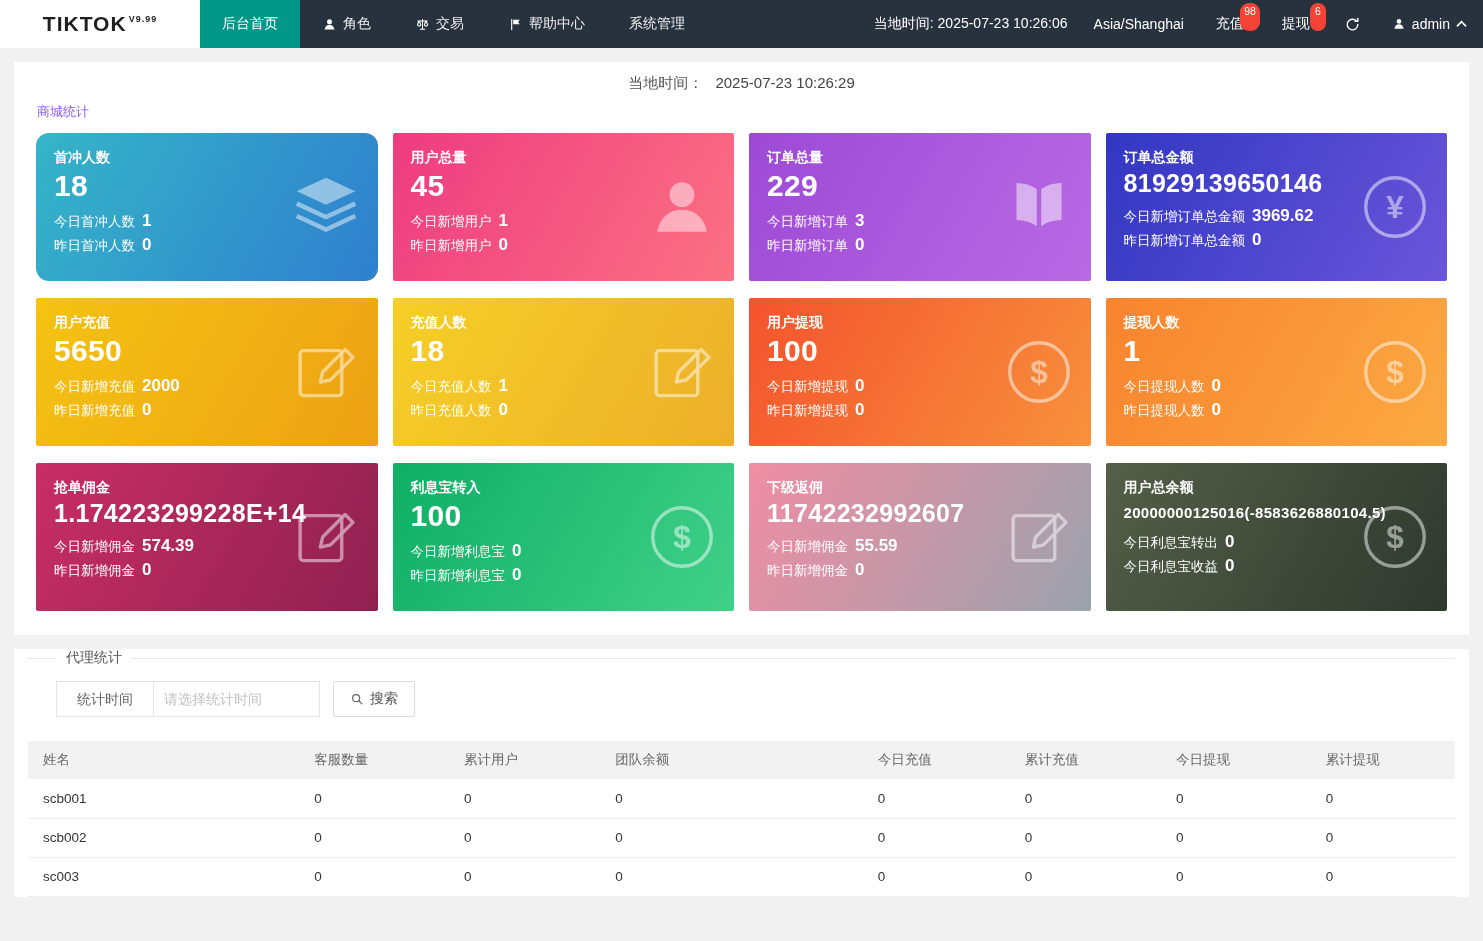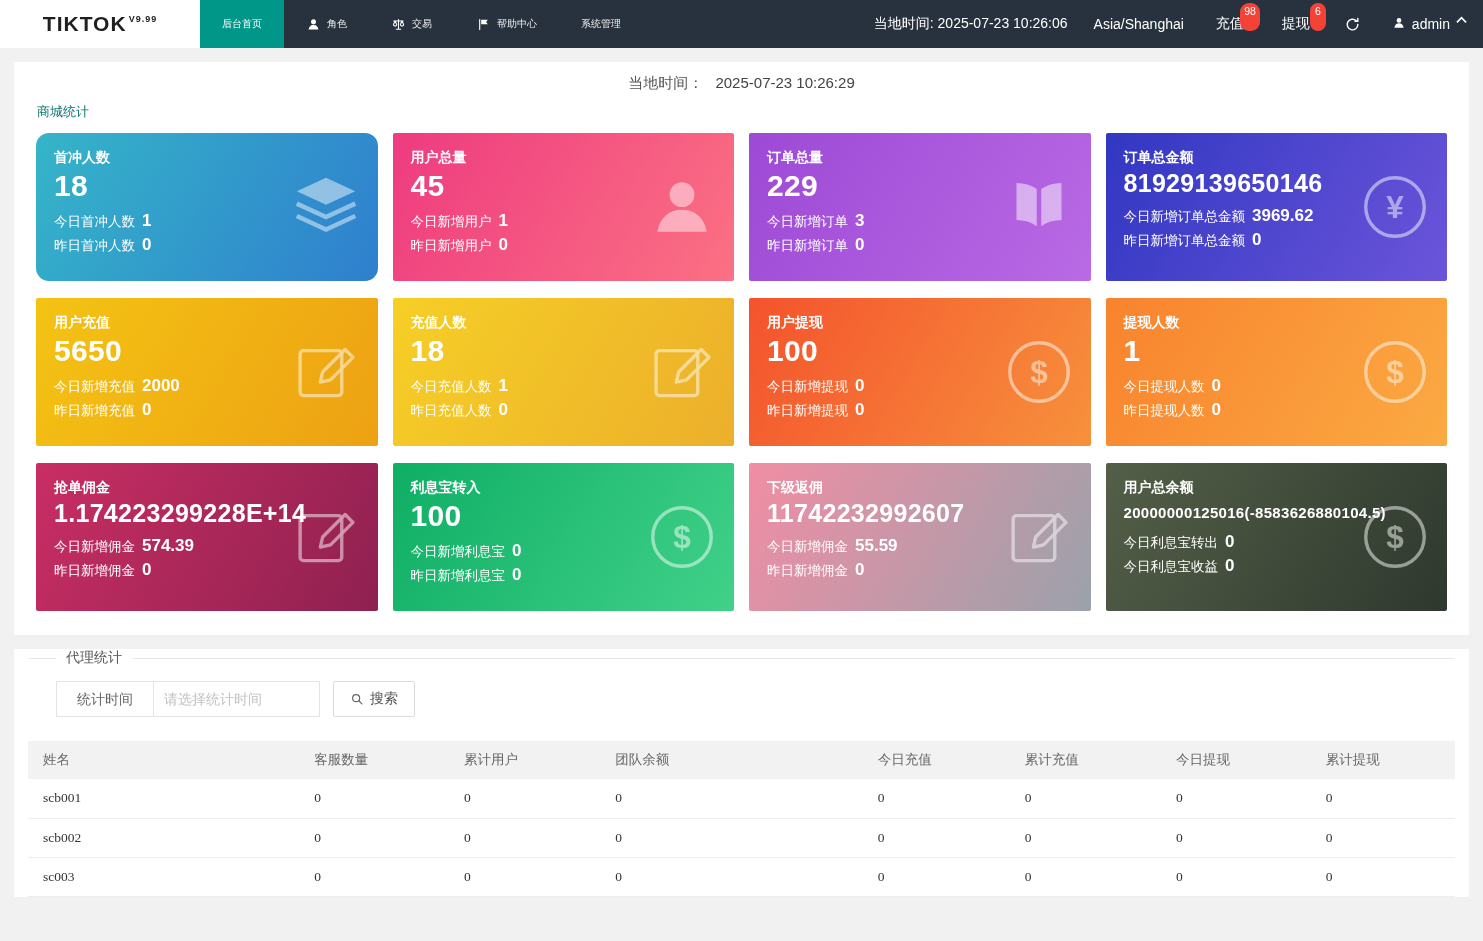--- a/index.html
+++ b/index.html
@@ -41,21 +41,21 @@
     margin-left:2px;
     position:relative;
     top:-5px;
   }
   .nav-items{display:flex;align-items:stretch;}
   .nav-item{
     display:flex;
     align-items:center;
     gap:6px;
     padding:16px 22px;
-    font-size:10px;
+    font-size:14px;
     color:rgba(255,255,255,.92);
     cursor:pointer;
     text-decoration:none;
   }
   .nav-item.active{background:var(--accent);color:#fff;}
   .nav-item .nico{display:flex;align-items:center;}
   .nav-item .nico svg{width:15px;height:15px;color:#fff;}
   .nav-right{margin-left:auto;display:flex;align-items:center;}
   .nav-time,.nav-tz{padding:0 13px;font-size:14px;}
   .nav-tz{cursor:pointer;}
@@ -84,37 +84,37 @@
     padding:0 4px;
   }
   .nav-refresh{
     padding:0 15px;
     cursor:pointer;
     display:flex;align-items:center;
   }
   .nav-refresh svg{width:17px;height:17px;color:#fff;}
   .nav-user{
     padding:0 16px;
-    display:flex;align-items:flex-start;gap:6px;
+    display:flex;align-items:center;gap:6px;
     font-size:14px;cursor:pointer;
   }
   .nav-user svg{width:14px;height:14px;color:#fff;}
   .nav-user .chev svg{width:11px;height:8px;}
   
   .panel{background:#fff;margin:14px;}
   .clock{
     text-align:center;
     padding-top:12px;
     font-size:15px;
     color:#555;
   }
   .clock .clock-value{margin-left:8px;color:#444;}
   .section-title{
     font-size:13px;
-    color:#0f766e;
+    color:#8b5cf6;
     margin:10px 0 12px 23px;
   }
   
   .stats-grid{
     margin:0 22px;
     padding-bottom:24px;
     display:grid;
     grid-template-columns:repeat(4,1fr);
     gap:17px 15px;
   }
@@ -212,21 +212,20 @@
     text-align:left;
     height:38px;
     padding:0 15px;
   }
   .agent-table tbody td{
     height:39px;
     padding:0 15px;
     border-bottom:1px solid #eee;
     color:#333;
     text-align:left;
-    font-family:Liberation Serif, serif;
   }
 </style>
 </head>
 <body>
 
 <header class="navbar">
   <div class="logo">
     <span>TIKTOK</span>
       <sup>V9.99</sup>
   </div>

